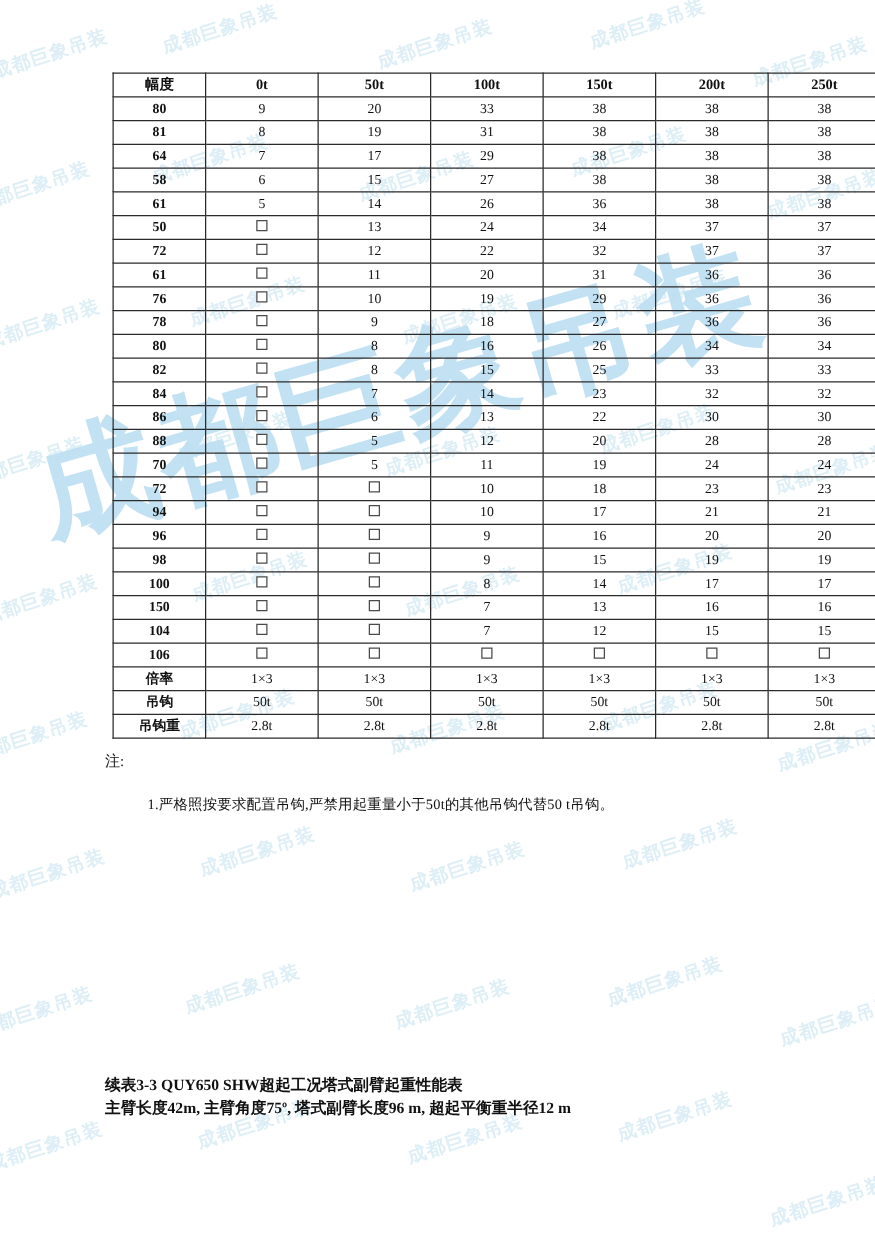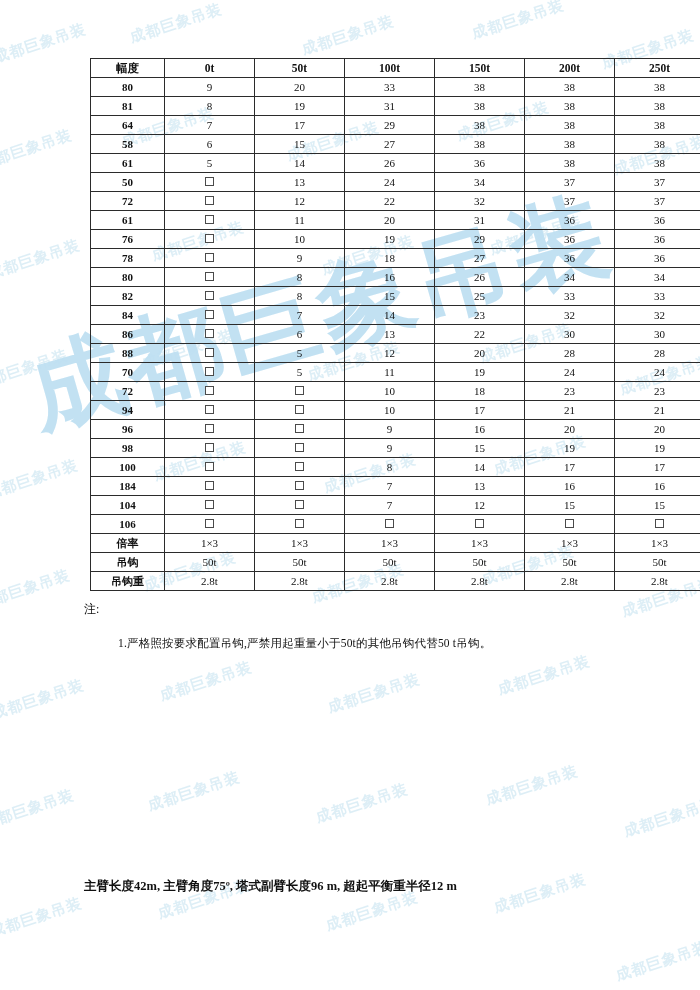--- a/index.html
+++ b/index.html
@@ -397,21 +397,21 @@
           <tr>
             <td class="rowhead">100</td>
             <td><span class="box"></span></td>
             <td><span class="box"></span></td>
             <td>8</td>
             <td>14</td>
             <td>17</td>
             <td>17</td>
           </tr>
           <tr>
-            <td class="rowhead">184</td>
+            <td class="rowhead">150</td>
             <td><span class="box"></span></td>
             <td><span class="box"></span></td>
             <td>7</td>
             <td>13</td>
             <td>16</td>
             <td>16</td>
           </tr>
           <tr>
             <td class="rowhead">104</td>
             <td><span class="box"></span></td>
@@ -457,15 +457,16 @@
             <td>2.8t</td>
             <td>2.8t</td>
           </tr>
         </tbody>
     </table>
   </div>
 
   <div class="note-label">注:</div>
   <div class="note-line">1.严格照按要求配置吊钩,严禁用起重量小于50t的其他吊钩代替50 t吊钩。</div>
 
+  <div class="caption">续表3-3 QUY650 SHW超起工况塔式副臂起重性能表</div>
   <div class="subcaption">主臂长度42m, 主臂角度75º, 塔式副臂长度96 m, 超起平衡重半径12 m</div>
 
 </div>
 
 </body></html>

